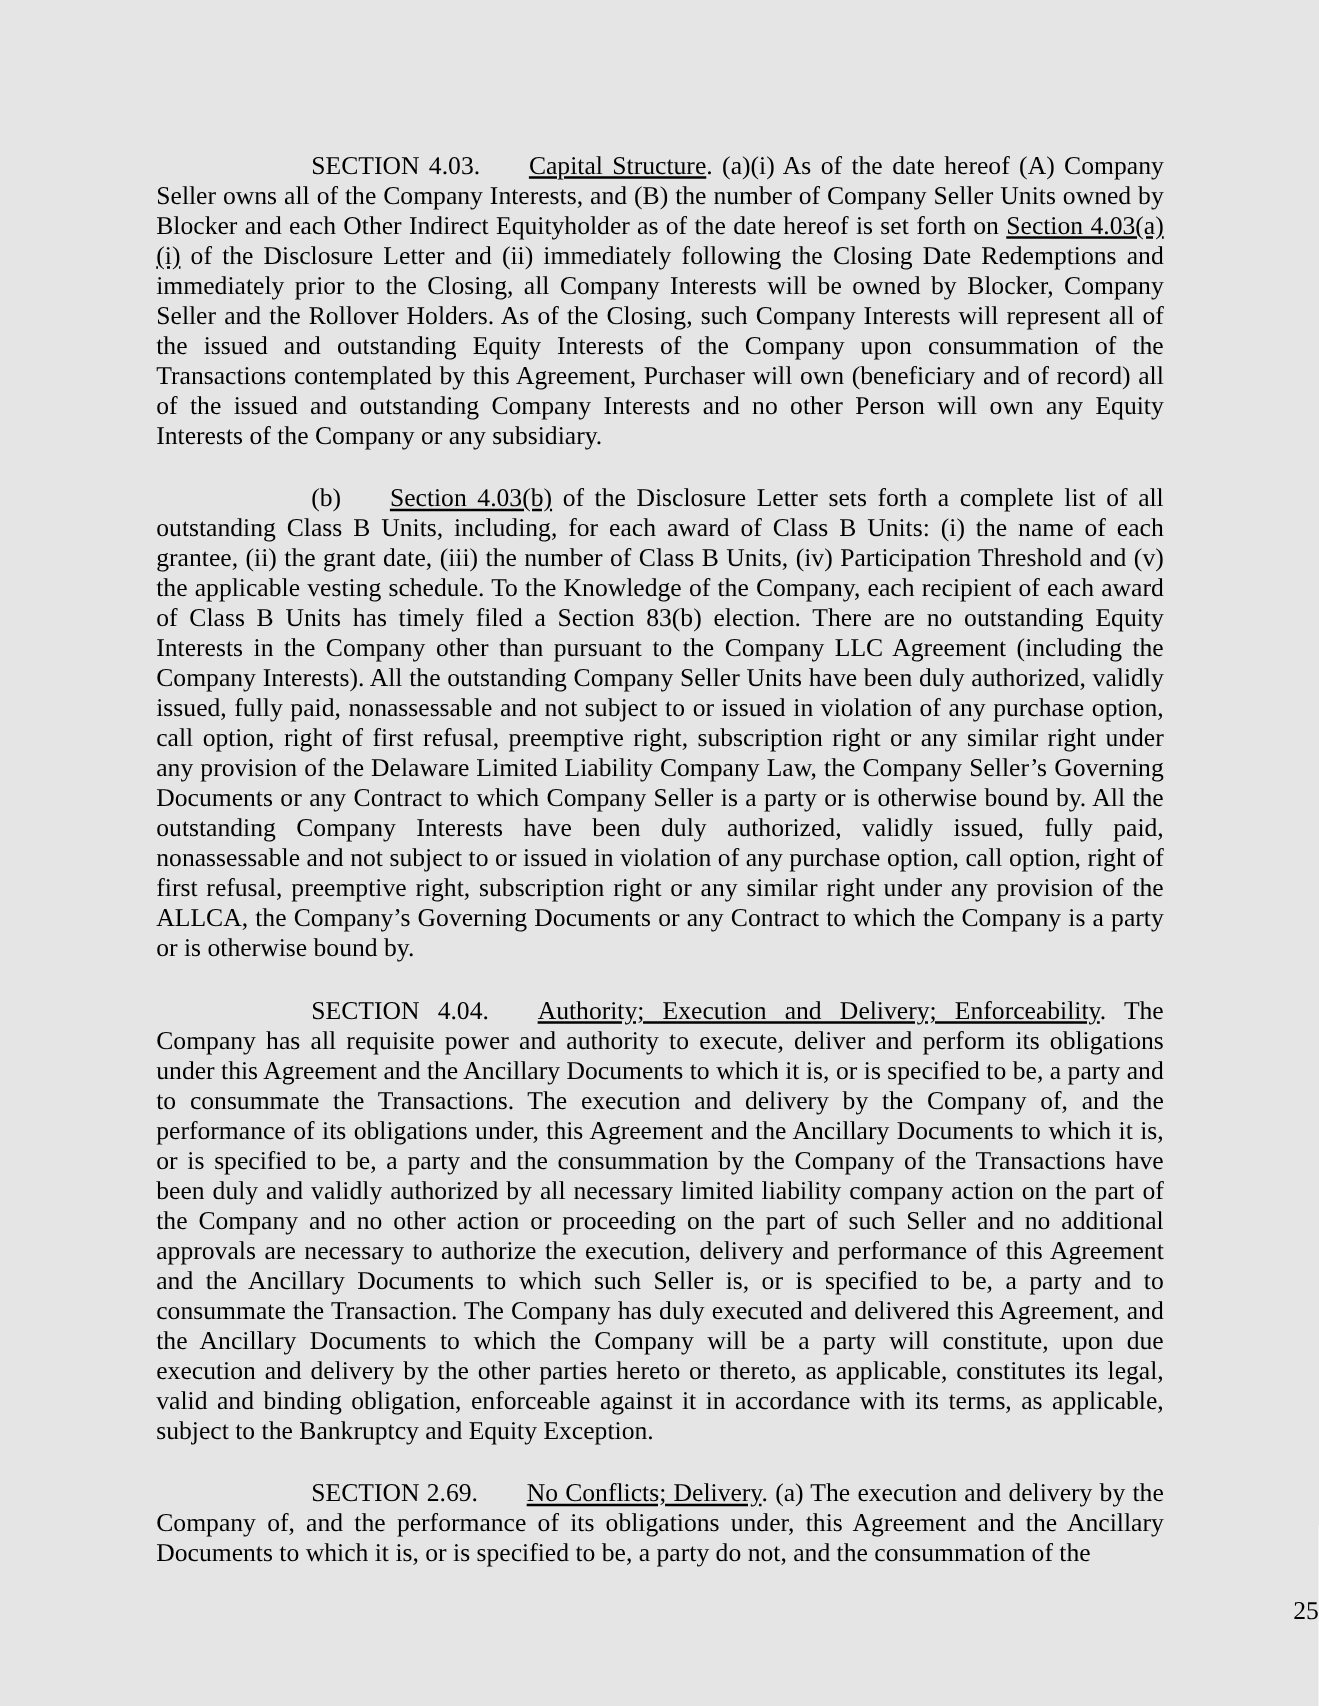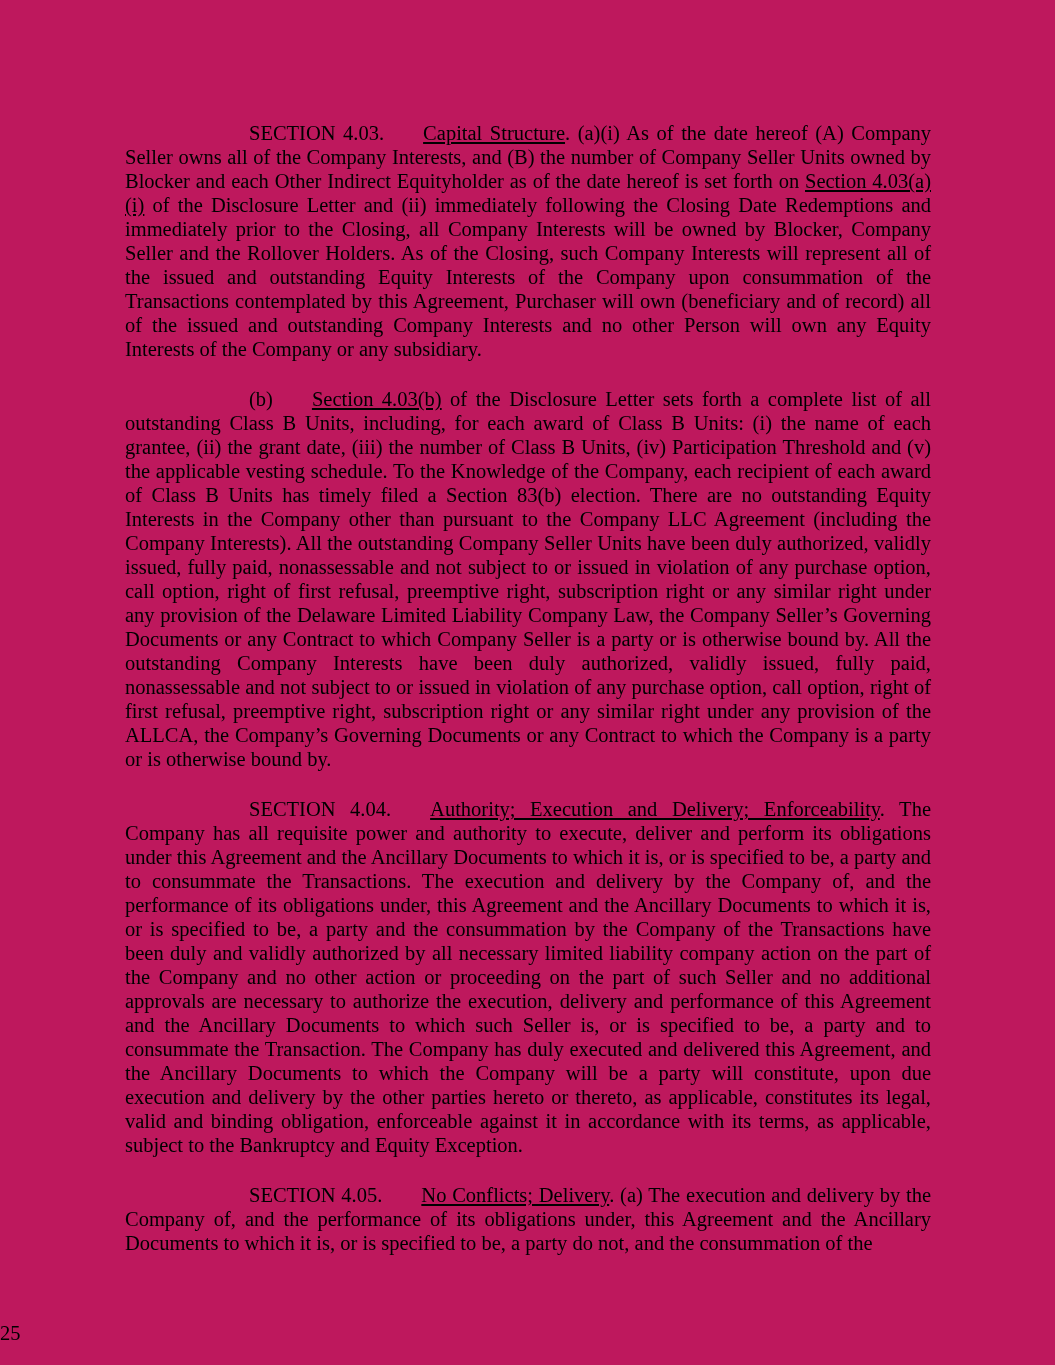--- a/index.html
+++ b/index.html
@@ -4,21 +4,21 @@
 <style>
   html, body {
     margin: 0;
     padding: 0;
     background: #ffffff;
   }
   .page {
     position: relative;
     width: 1055px;
     height: 1365px;
-    background: #be185d;
+    background: #e5e5e5;
     color: #000000;
     font-family: "Liberation Serif", "DejaVu Serif", serif;
     font-size: 20.5px;
     line-height: 24px;
     overflow: hidden;
     box-sizing: border-box;
   }
   .doc-body {
     position: absolute;
     top: 121px;
@@ -35,29 +35,28 @@
   }
   .tab {
     display: inline-block;
     width: 39px;
   }
   .page-number {
     position: absolute;
     top: 1277px;
     left: 0;
     width: 100%;
-    text-align: left;
-    margin-top: 44px;
+    text-align: right;
   }
 </style>
 </head>
 <body>
 
 <div class="page">
   <div class="doc-body">
 
   <p class="para"><span>SECTION 4.03.</span><span class="tab"></span><span class="u">Capital Structure</span><span>.  (a)(i) As of the date hereof (A) Company Seller owns all of the Company Interests, and (B) the number of Company Seller Units owned by Blocker and each Other Indirect Equityholder as of the date hereof is set forth on </span><span class="u">Section 4.03(a)(i)</span><span> of the Disclosure Letter and (ii) immediately following the Closing Date Redemptions and immediately prior to the Closing, all Company Interests will be owned by Blocker, Company Seller and the Rollover Holders.  As of the Closing, such Company Interests will represent all of the issued and outstanding Equity Interests of the Company upon consummation of the Transactions contemplated by this Agreement, Purchaser will own (beneficiary and of record) all of the issued and outstanding Company Interests and no other Person will own any Equity Interests of the Company or any subsidiary.</span></p>
       <p class="para"><span>(b)</span><span class="tab"></span><span class="u">Section 4.03(b)</span><span> of the Disclosure Letter sets forth a complete list of all outstanding Class B Units, including, for each award of Class B Units: (i) the name of each grantee, (ii) the grant date, (iii) the number of Class B Units, (iv) Participation Threshold and (v) the applicable vesting schedule.  To the Knowledge of the Company, each recipient of each award of Class B Units has timely filed a Section 83(b) election.  There are no outstanding Equity Interests in the Company other than pursuant to the Company LLC Agreement (including the Company Interests).  All the outstanding Company Seller Units have been duly authorized, validly issued, fully paid, nonassessable and not subject to or issued in violation of any purchase option, call option, right of first refusal, preemptive right, subscription right or any similar right under any provision of the Delaware Limited Liability Company Law, the Company Seller’s Governing Documents or any Contract to which Company Seller is a party or is otherwise bound by. All the outstanding Company Interests have been duly authorized, validly issued, fully paid, nonassessable and not subject to or issued in violation of any purchase option, call option, right of first refusal, preemptive right, subscription right or any similar right under any provision of the ALLCA, the Company’s Governing Documents or any Contract to which the Company is a party or is otherwise bound by.</span></p>
       <p class="para"><span>SECTION 4.04.</span><span class="tab"></span><span class="u">Authority; Execution and Delivery; Enforceability</span><span>.  The Company has all requisite power and authority to execute, deliver and perform its obligations under this Agreement and the Ancillary Documents to which it is, or is specified to be, a party and to consummate the Transactions.  The execution and delivery by the Company of, and the performance of its obligations under, this Agreement and the Ancillary Documents to which it is, or is specified to be, a party and the consummation by the Company of the Transactions have been duly and validly authorized by all necessary limited liability company action on the part of the Company and no other action or proceeding on the part of such Seller and no additional approvals are necessary to authorize the execution, delivery and performance of this Agreement and the Ancillary Documents to which such Seller is, or is specified to be, a party and to consummate the Transaction.  The Company has duly executed and delivered this Agreement, and the Ancillary Documents to which the Company will be a party will constitute, upon due execution and delivery by the other parties hereto or thereto, as applicable, constitutes its legal, valid and binding obligation, enforceable against it in accordance with its terms, as applicable, subject to the Bankruptcy and Equity Exception.</span></p>
-      <p class="para"><span>SECTION 4.05.</span><span class="tab"></span><span class="u">No Conflicts; Delivery</span><span>. (a) The execution and delivery by the Company of, and the performance of its obligations under, this Agreement and the Ancillary Documents to which it is, or is specified to be, a party do not, and the consummation of the</span></p>
+      <p class="para"><span>SECTION 2.69.</span><span class="tab"></span><span class="u">No Conflicts; Delivery</span><span>. (a) The execution and delivery by the Company of, and the performance of its obligations under, this Agreement and the Ancillary Documents to which it is, or is specified to be, a party do not, and the consummation of the</span></p>
     </div>
   <div class="page-number">25</div>
 </div>
 
 </body></html>

